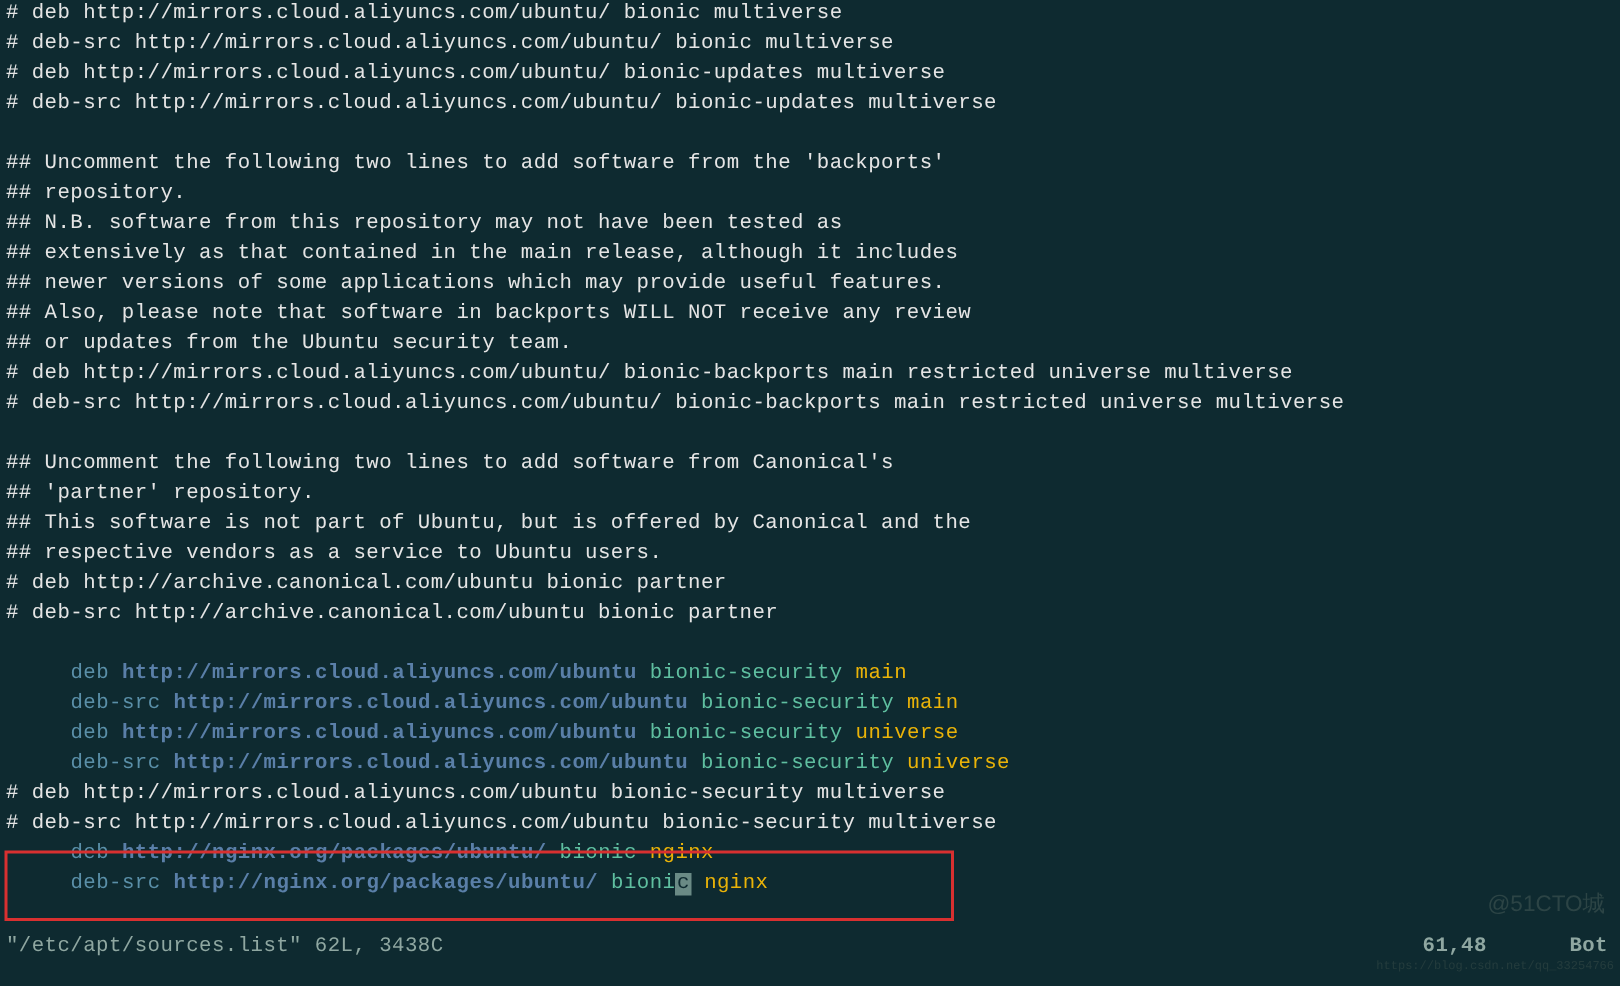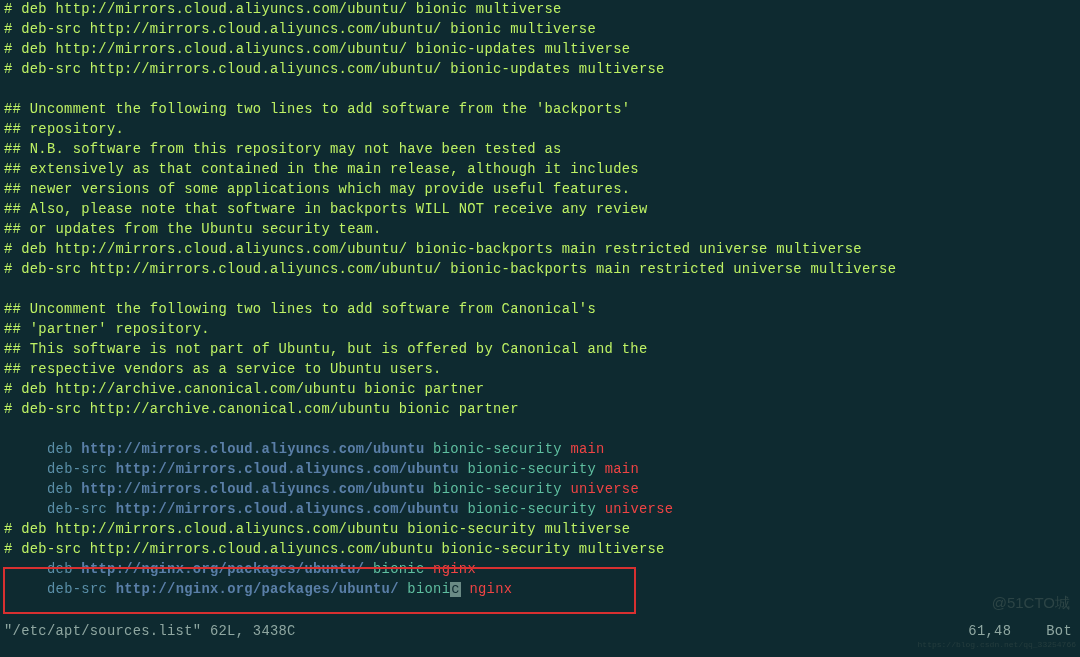--- a/index.html
+++ b/index.html
@@ -17,25 +17,25 @@
       height: 657px;
       overflow: hidden;
       position: relative;
       padding-left: 4px;
       padding-top: 0px;
     }
     .terminal-content {
       white-space: pre;
       letter-spacing: 0.3px;
     }
-    .comment { color: #bef264; }
+    .comment { color: #e5e5e5; }
     .keyword { color: #5a8fa8; margin-left: 43px; }
     .url { color: #5a7fa8; font-weight: bold; }
     .dist { color: #5fbfa0; }
-    .component { color: #ef4444; text-align: center; }
+    .component { color: #eab308; text-align: center; }
     .empty-line { height: 20px; }
     .highlight-box {
       position: absolute;
       left: 3px;
       top: 567px;
       width: 633px;
       height: 47px;
       border: 2px solid #d83030;
       pointer-events: none;
     }
@@ -51,21 +51,22 @@
       right: 8px;
       display: flex;
       justify-content: space-between;
       color: #8fa7a1;
       font-family: 'Consolas', 'Monaco', 'Courier New', monospace;
       font-size: 13.8px;
       letter-spacing: 0.3px;
     }
     .status-right {
       display: flex;
-      gap: 35px;
+      gap: 55px;
+      font-weight: bold;
     }
     .watermark {
       position: absolute;
       right: 10px;
       bottom: 44px;
       color: #4a5e5a;
       font-size: 15px;
       opacity: 0.5;
       font-family: sans-serif;
     }

